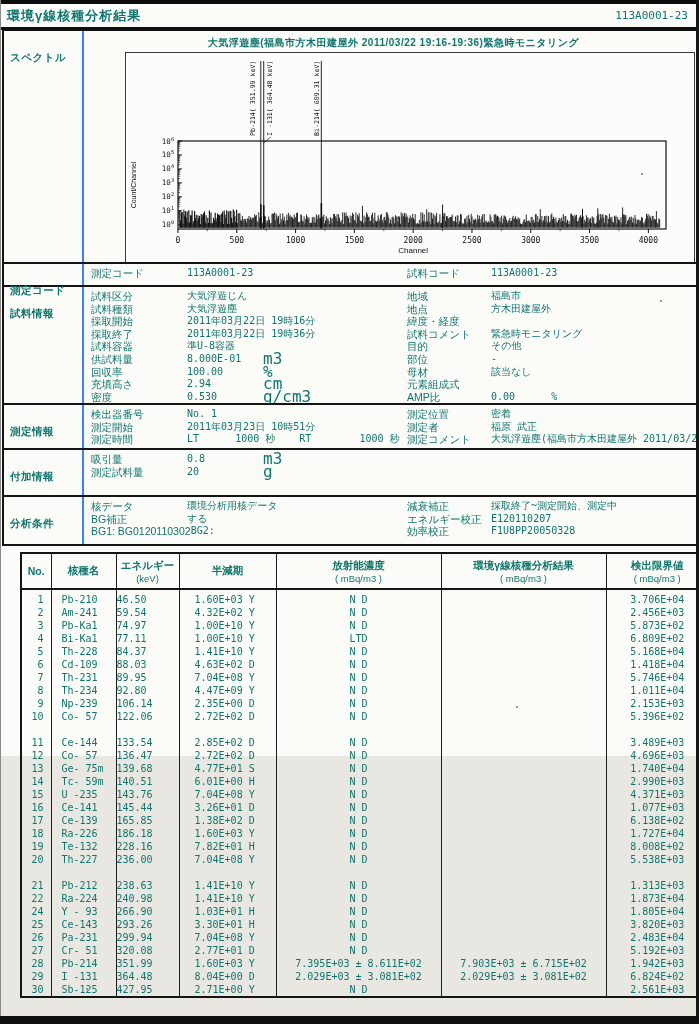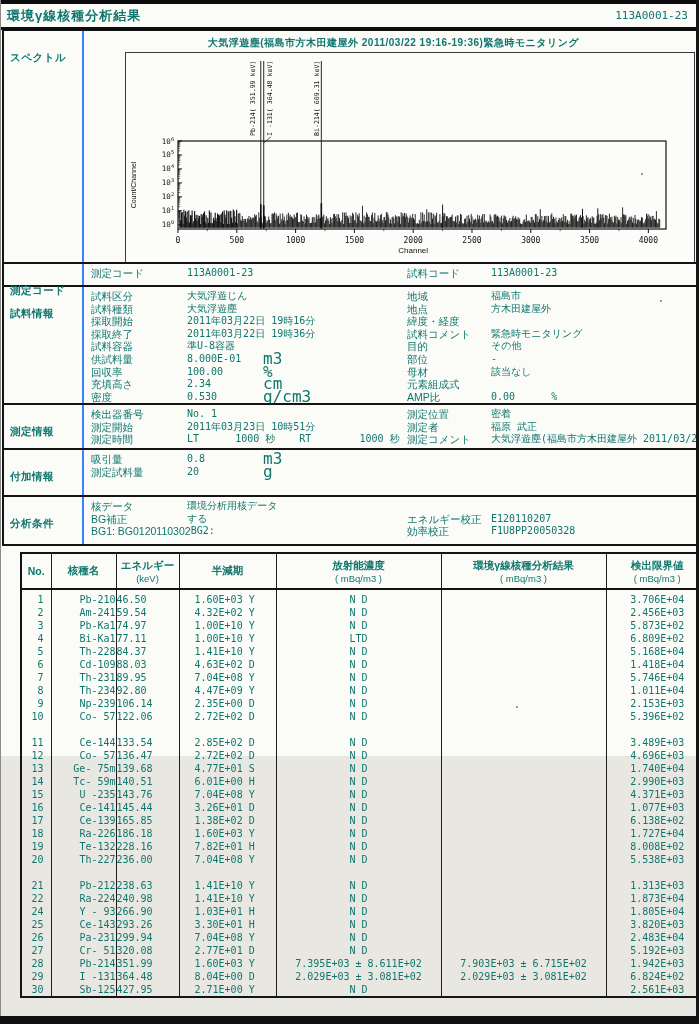--- a/index.html
+++ b/index.html
@@ -50,21 +50,21 @@
   .ntable{position:absolute;left:20px;top:552px;width:688px;border-collapse:collapse;table-layout:fixed;
           font-family:"DejaVu Sans Mono","Liberation Mono",monospace;font-size:10px;}
   .ntable th,.ntable td{border-left:1px solid #1d1d1d;border-right:1px solid #1d1d1d;padding:0;}
   .ntable{border:2px solid #141414;}
   .ntable thead th{border-bottom:2px solid #141414;font-family:"Liberation Sans","DejaVu Sans",sans-serif;
           font-size:10.5px;font-weight:600;height:34px;vertical-align:middle;}
   .ntable thead .unit{font-size:9.5px;font-weight:400;}
   .ntable tbody td{height:13px;line-height:13px;white-space:pre;}
   .ntable tbody tr.first td{padding-top:3px;}
   .c-no{text-align:right;padding-right:7px !important;}
-  .c-nuc{text-align:right;padding-left:10px !important;}
+  .c-nuc{text-align:left;padding-left:10px !important;}
   .c-en{text-align:left;padding-right:15px !important;}
   .c-hl{text-align:left;padding-left:15px !important;margin-left:34px;}
   .c-act,.c-wt,.c-dl{text-align:center;}
   tr.spacer td{height:13px;}
 </style>
 </head>
 <body>
 
 <div class="page">
   <div class="edge-top"></div>
@@ -863,21 +863,21 @@
               <span class="iu">%</span>
             </div>
             <div class="iright">
               <span class="ik rk">母材</span>
               <span class="iv">該当なし</span>
             </div>
           </div>
           <div class="irow">
             <div class="ileft">
               <span class="ik">充填高さ</span>
-              <span class="iv">2.34</span>
+              <span class="iv">2.94</span>
               <span class="iu">cm</span>
             </div>
             <div class="iright">
               <span class="ik rk">元素組成式</span>
               <span class="iv"></span>
             </div>
           </div>
           <div class="irow">
             <div class="ileft">
               <span class="ik">密度</span>
@@ -948,20 +948,24 @@
         </div>
     </div>
 
     <div class="isec sec-acond">
       <div class="ilabel">分析条件</div>
       <div class="icontent">
           <div class="irow">
             <div class="ileft">
               <span class="ik">核データ</span>
               <span class="iv">環境分析用核データ</span>
+            </div>
+            <div class="iright">
+              <span class="ik rk">減衰補正</span>
+              <span class="iv">採取終了~測定開始、測定中</span>
             </div>
           </div>
           <div class="irow">
             <div class="ileft">
               <span class="ik">BG補正</span>
               <span class="iv">する</span>
             </div>
             <div class="iright">
               <span class="ik rk">エネルギー校正</span>
               <span class="iv">E120110207</span>

